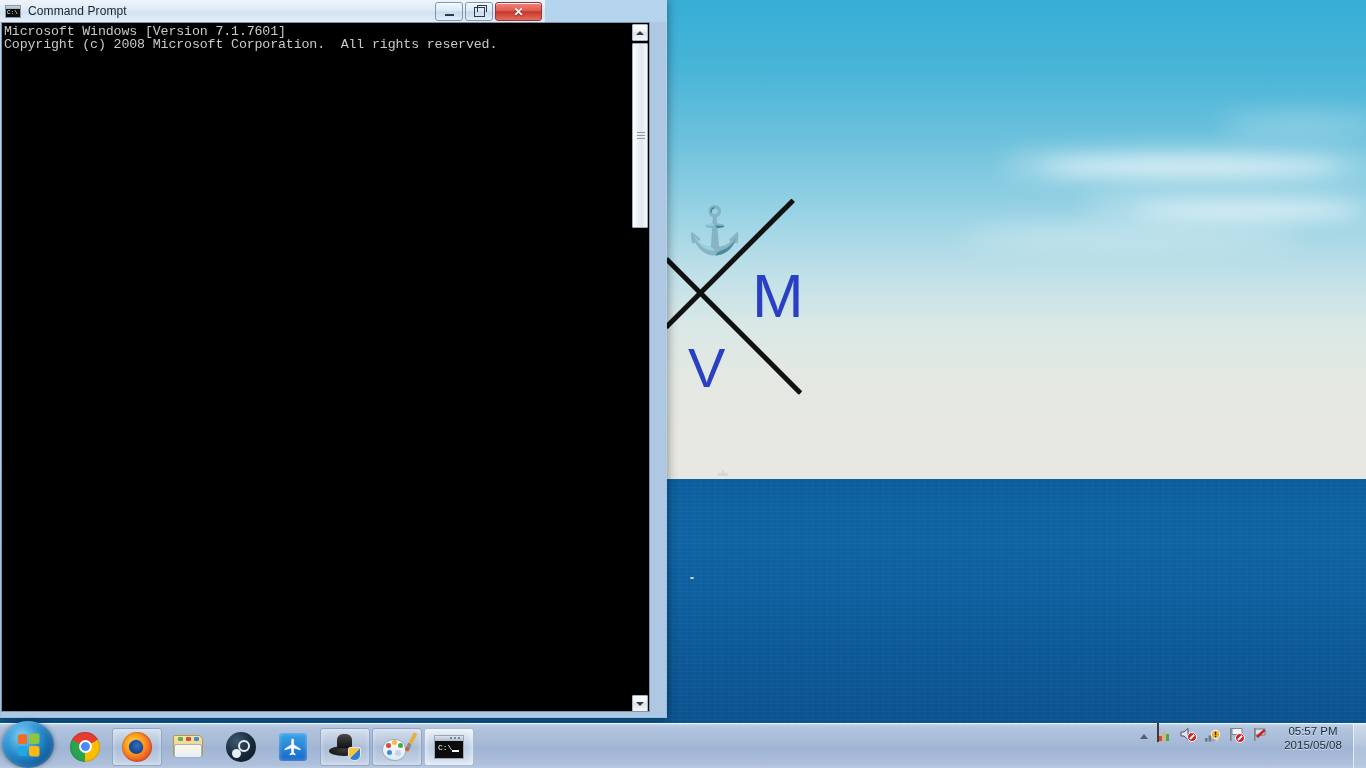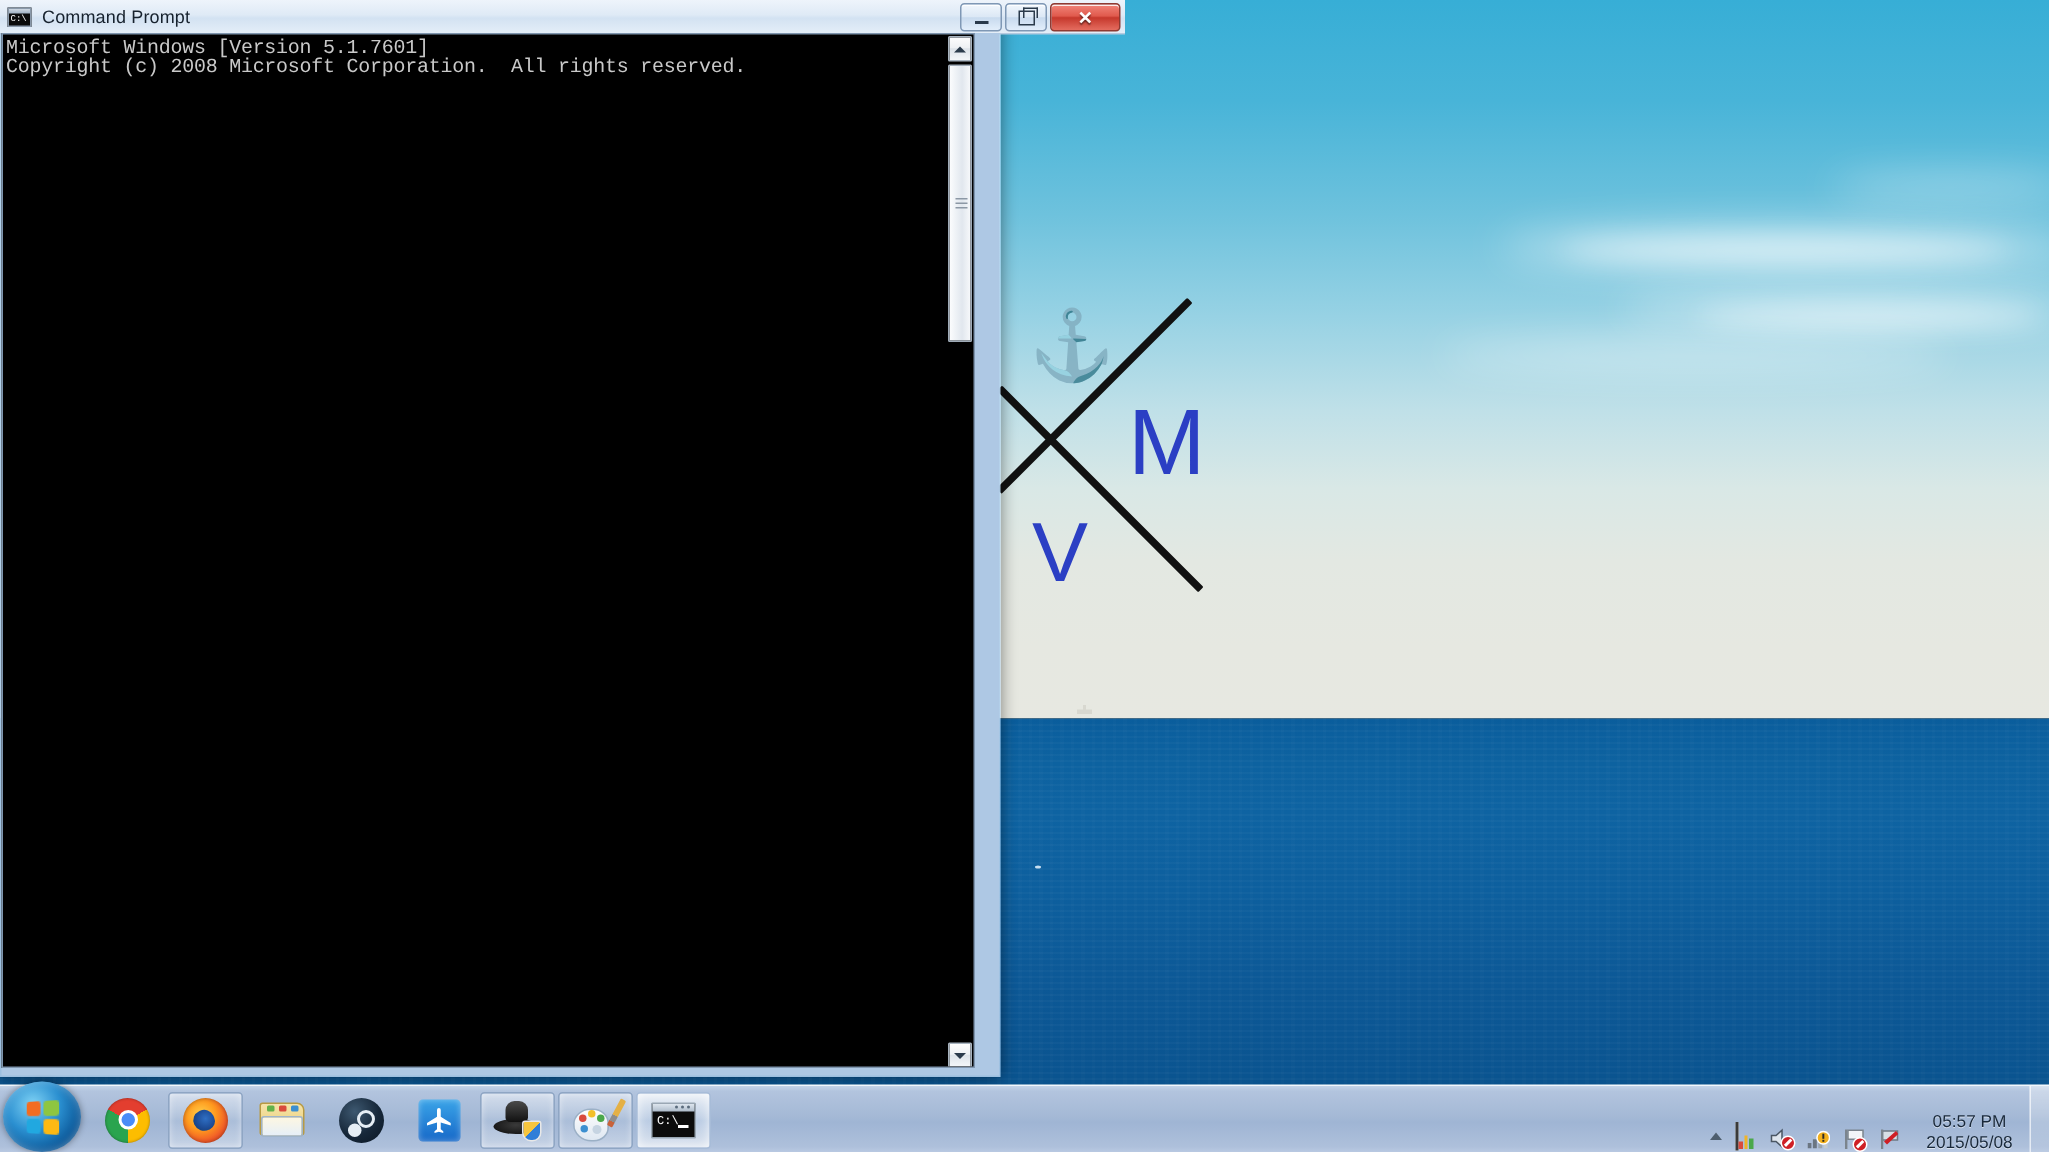--- a/index.html
+++ b/index.html
@@ -59,21 +59,21 @@
 
   
   #cmd-window{
     position:absolute;left:0;top:0;width:667px;height:718px;
     background:linear-gradient(to bottom, rgba(186,214,238,.96), rgba(168,200,230,.93));
     box-shadow:0 0 10px rgba(0,0,0,.45);
     box-sizing:border-box;
     padding:0;
   }
   .titlebar{
-    position:absolute;left:0;top:0;width:750px;height:22px;
+    position:absolute;left:0;top:0;width:545px;height:22px;
     background:linear-gradient(to bottom,#eef4fb 0%,#dfeaf6 45%,#d3e2f2 55%,#e4eef8 100%);
     border-bottom:1px solid #b4c9e0;
     display:flex;align-items:center;
   }
   .titlebar .tb-icon{
     width:16px;height:13px;margin-left:5px;margin-right:7px;
     background:#0b0b0b;border:1px solid #8a99aa;box-sizing:border-box;
     position:relative;flex:none;
   }
   .titlebar .tb-icon::before{
@@ -205,21 +205,21 @@
   .ic-paint .hole{position:absolute;left:13px;bottom:5px;width:6px;height:6px;border-radius:50%;background:#c6d4e2;}
   .ic-paint .dot{position:absolute;width:5px;height:5px;border-radius:50%;}
   .ic-paint .brush{position:absolute;right:-1px;top:-1px;width:4px;height:20px;background:linear-gradient(to bottom,#e4b045 0 60%,#8d8d8d 60% 82%,#c8623a 82% 100%);transform:rotate(28deg);border-radius:1px;}
   .ic-cmd{width:30px;height:24px;background:#0c0c0c;border:1px solid #9aa7b4;box-sizing:border-box;position:relative;border-radius:1px;}
   .ic-cmd .bar{position:absolute;left:0;top:0;right:0;height:5px;background:linear-gradient(to bottom,#dde5ee,#aebccb);}
   .ic-cmd .bar i{position:absolute;top:1.5px;width:2px;height:2px;background:#5a6b7c;border-radius:50%;}
   .ic-cmd .txt{position:absolute;left:3px;top:7px;color:#fff;font-family:"Liberation Mono",monospace;font-size:8px;line-height:9px;}
   .ic-cmd .cur{position:absolute;left:17px;top:14px;width:7px;height:2px;background:#fff;}
 
   
-  #tray{position:absolute;right:0;top:0;height:45px;display:flex;align-items:flex-end;}
+  #tray{position:absolute;right:0;top:0;height:45px;display:flex;align-items:flex-start;}
   .tray-arrow{width:18px;height:24px;display:flex;align-items:center;justify-content:center;}
   .tray-arrow i{width:0;height:0;border-left:4px solid transparent;border-right:4px solid transparent;border-bottom:5px solid #4e5e6e;}
   .tray-ic{width:20px;height:20px;margin:0 2px;position:relative;}
   .tray-graph{width:15px;height:14px;background:#efefe7;border:1.5px solid #3a3a3a;box-sizing:border-box;position:relative;margin:3px 0 0 2px;}
   .tray-graph i{position:absolute;bottom:0;width:2.5px;}
   .tray-speaker{position:absolute;left:1px;top:3px;width:16px;height:14px;}
   .tray-net{position:absolute;left:2px;top:4px;width:15px;height:13px;}
   .tray-flag{position:absolute;left:2px;top:3px;width:15px;height:15px;}
   .tray-redflag{position:absolute;left:2px;top:3px;width:15px;height:15px;}
   .deny{position:absolute;right:-1px;bottom:-1px;width:10px;height:10px;border-radius:50%;background:#cf1f25;border:1.5px solid #fff;box-sizing:border-box;}
@@ -304,21 +304,21 @@
           <span class="gl-max"></span>
         </div>
       <div class="tb-btn close" title="Close">
           <span class="gl-close">✕</span>
         </div>
     </div>
   </div>
 
   <div class="console-frame">
     <div class="console-inner">
-      <div class="console-text" style="top:2px;">Microsoft Windows [Version 5.1.7601]</div>
+      <div class="console-text" style="top:2px;">Microsoft Windows [Version 7.1.7601]</div>
       <div class="console-text" style="top:15px;">Copyright (c) 2008 Microsoft Corporation.  All rights reserved.</div>
 
       <div class="vscroll">
         <div class="sb-btn up">
             <span class="arrow-up"></span>
           </div>
         <div class="sb-thumb">
           <span class="sb-grip">
               <i></i>
               <i></i>

